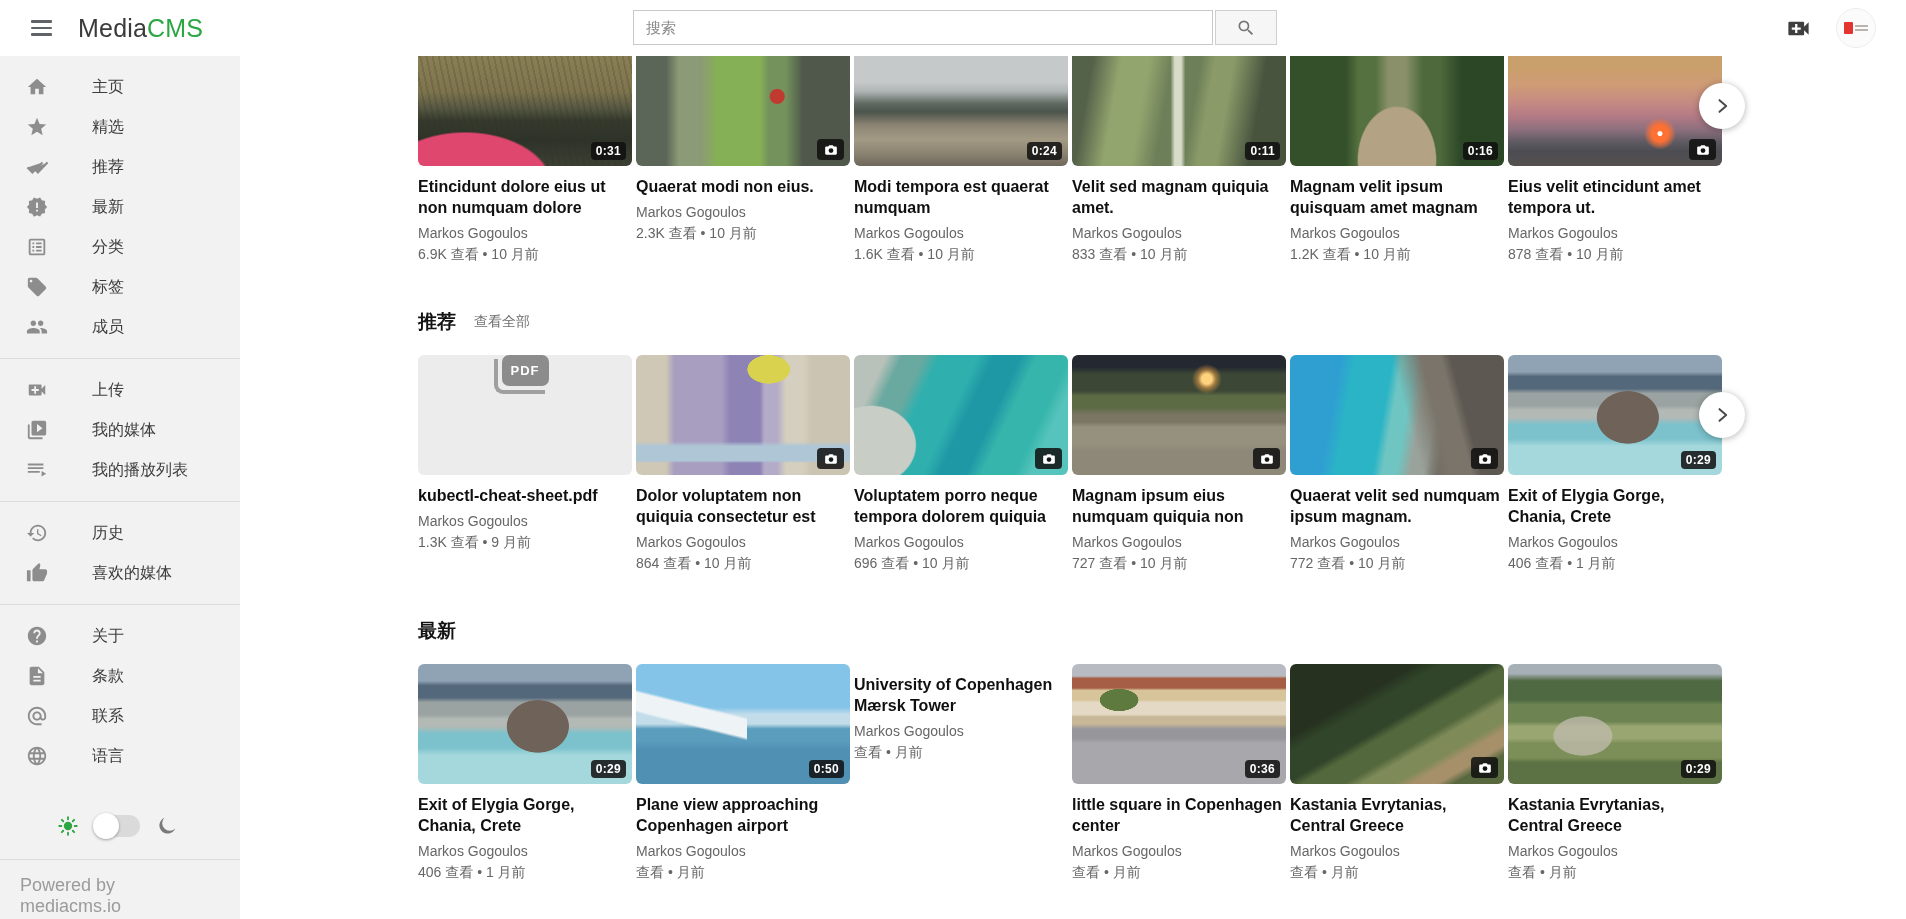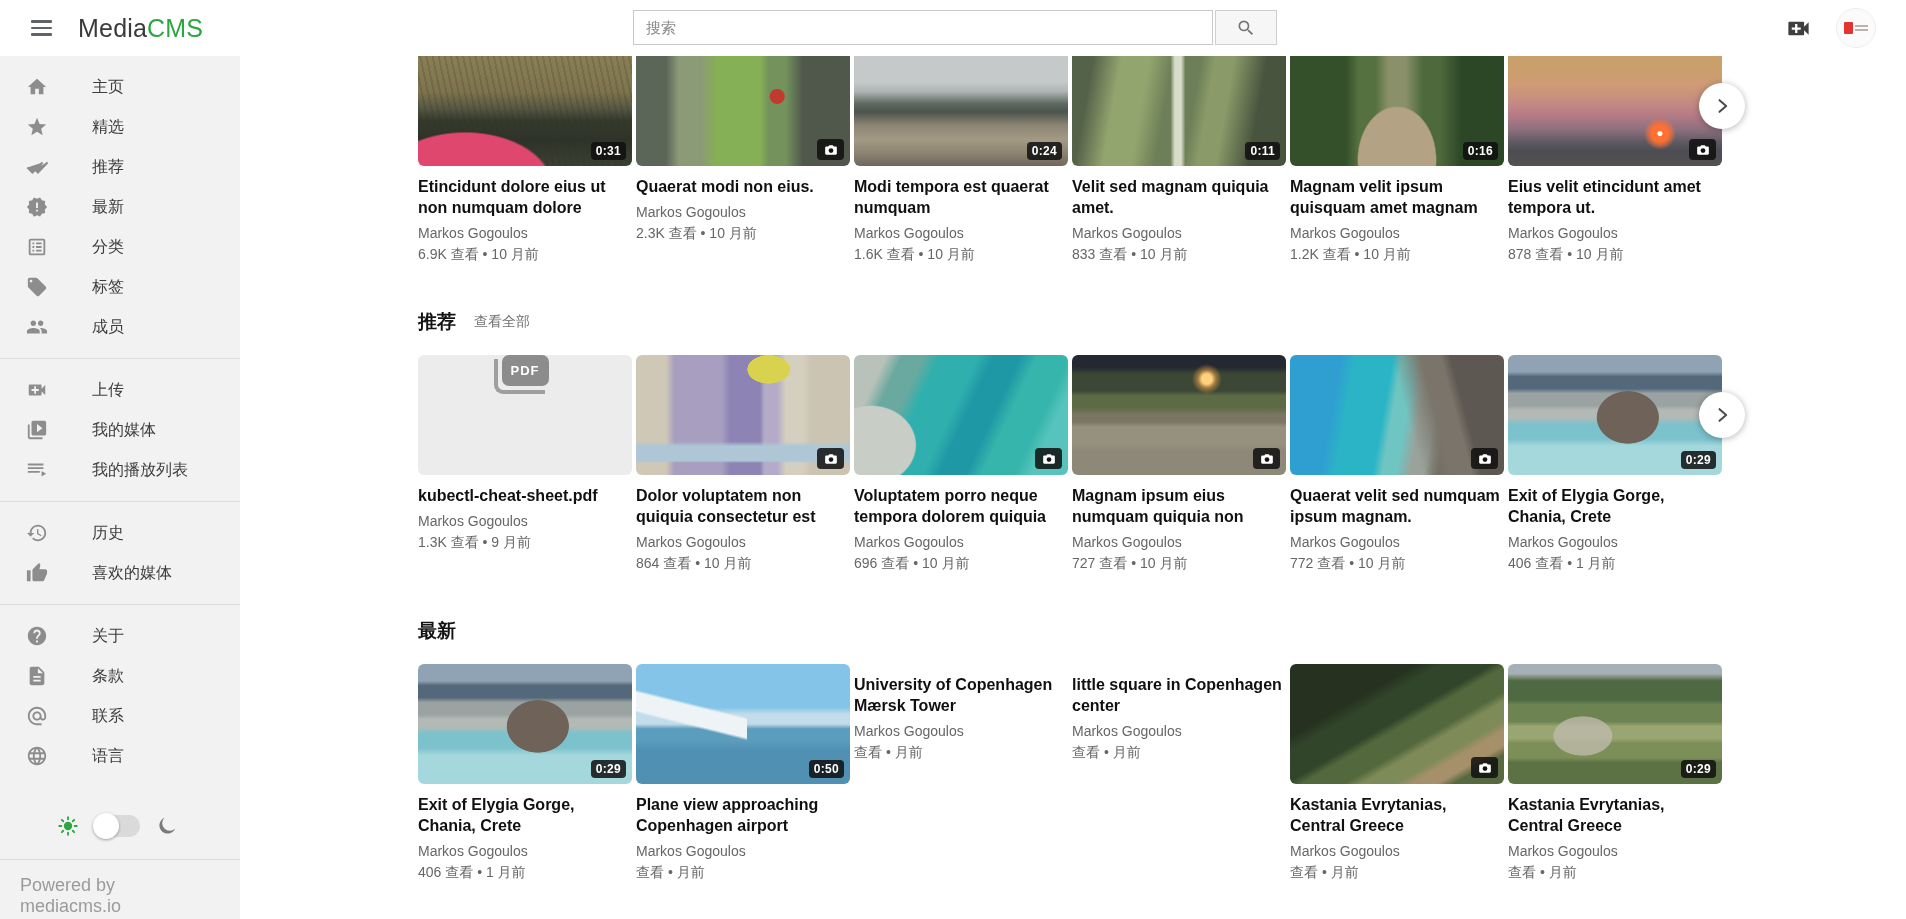--- a/index.html
+++ b/index.html
@@ -524,20 +524,23 @@
             <div class="card-title">Plane view approaching Copenhagen airport</div>
             <div class="card-author">Markos Gogoulos</div>
             <div class="card-meta">查看 • 月前</div>
           </div>
           <div class="card">
             <div class="card-title">University of Copenhagen Mærsk Tower</div>
             <div class="card-author">Markos Gogoulos</div>
             <div class="card-meta">查看 • 月前</div>
           </div>
           <div class="card">
+            <div class="thumb t-cphsq">
+              <span class="badge-dur">0:36</span>
+            </div>
             <div class="card-title">little square in Copenhagen center</div>
             <div class="card-author">Markos Gogoulos</div>
             <div class="card-meta">查看 • 月前</div>
           </div>
           <div class="card">
             <div class="thumb t-kast1">
               <span class="badge-cam">
                 <span style="display:flex">
                   <svg viewBox="0 0 24 24" fill="#fff">
                     <path d="M20 6h-3.2L15 4H9L7.2 6H4c-1.1 0-2 .9-2 2v10c0 1.1.9 2 2 2h16c1.1 0 2-.9 2-2V8c0-1.1-.9-2-2-2zm-8 11.2a4.2 4.2 0 1 1 0-8.4 4.2 4.2 0 0 1 0 8.4z"></path>

